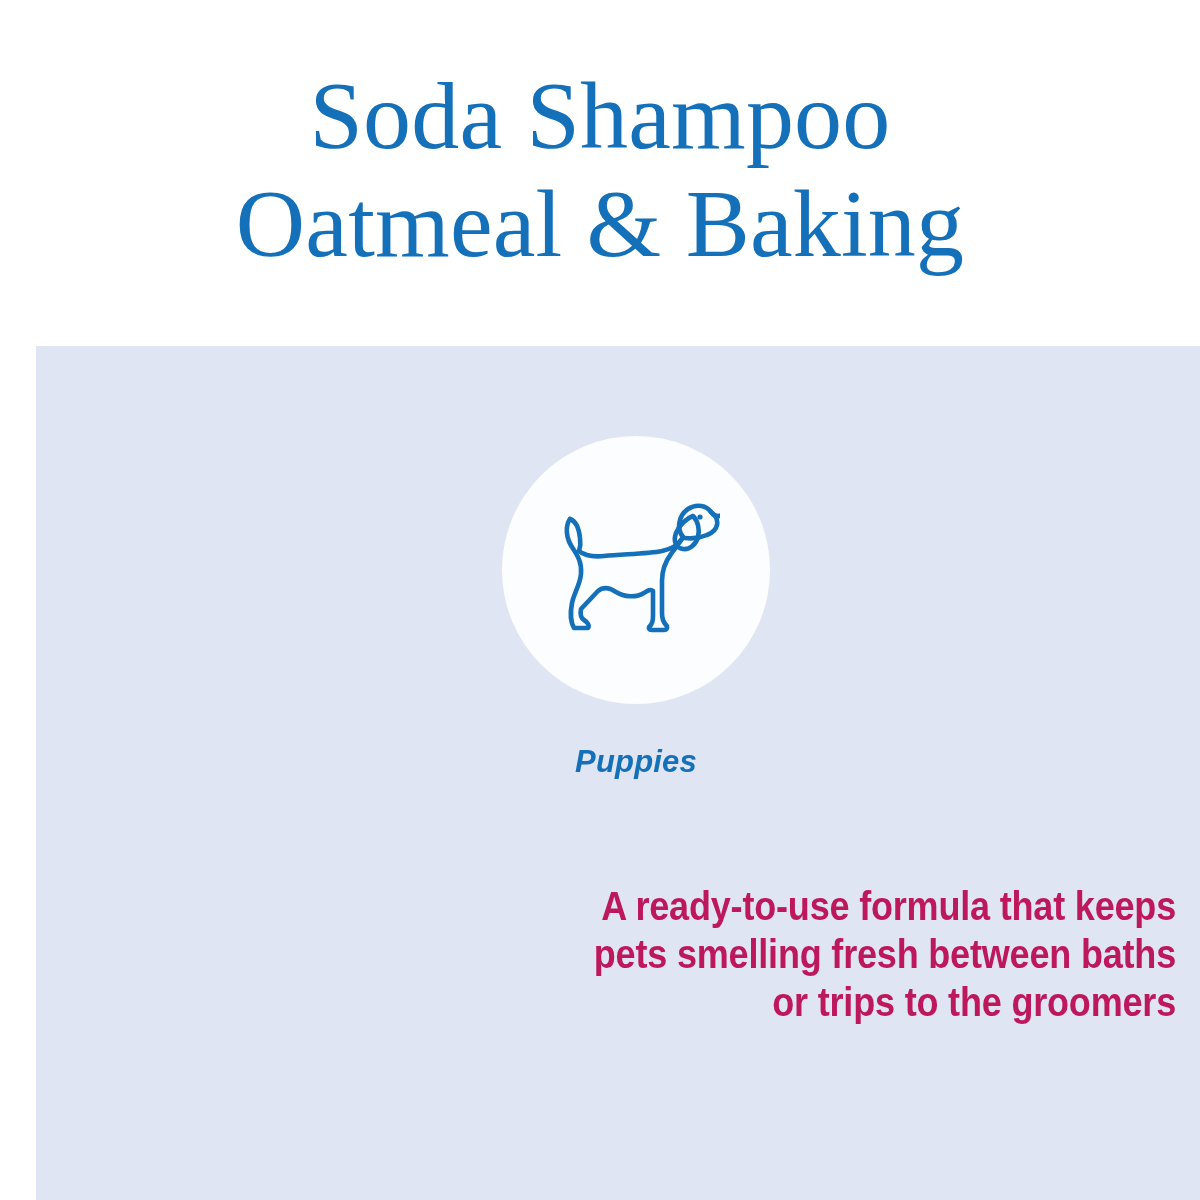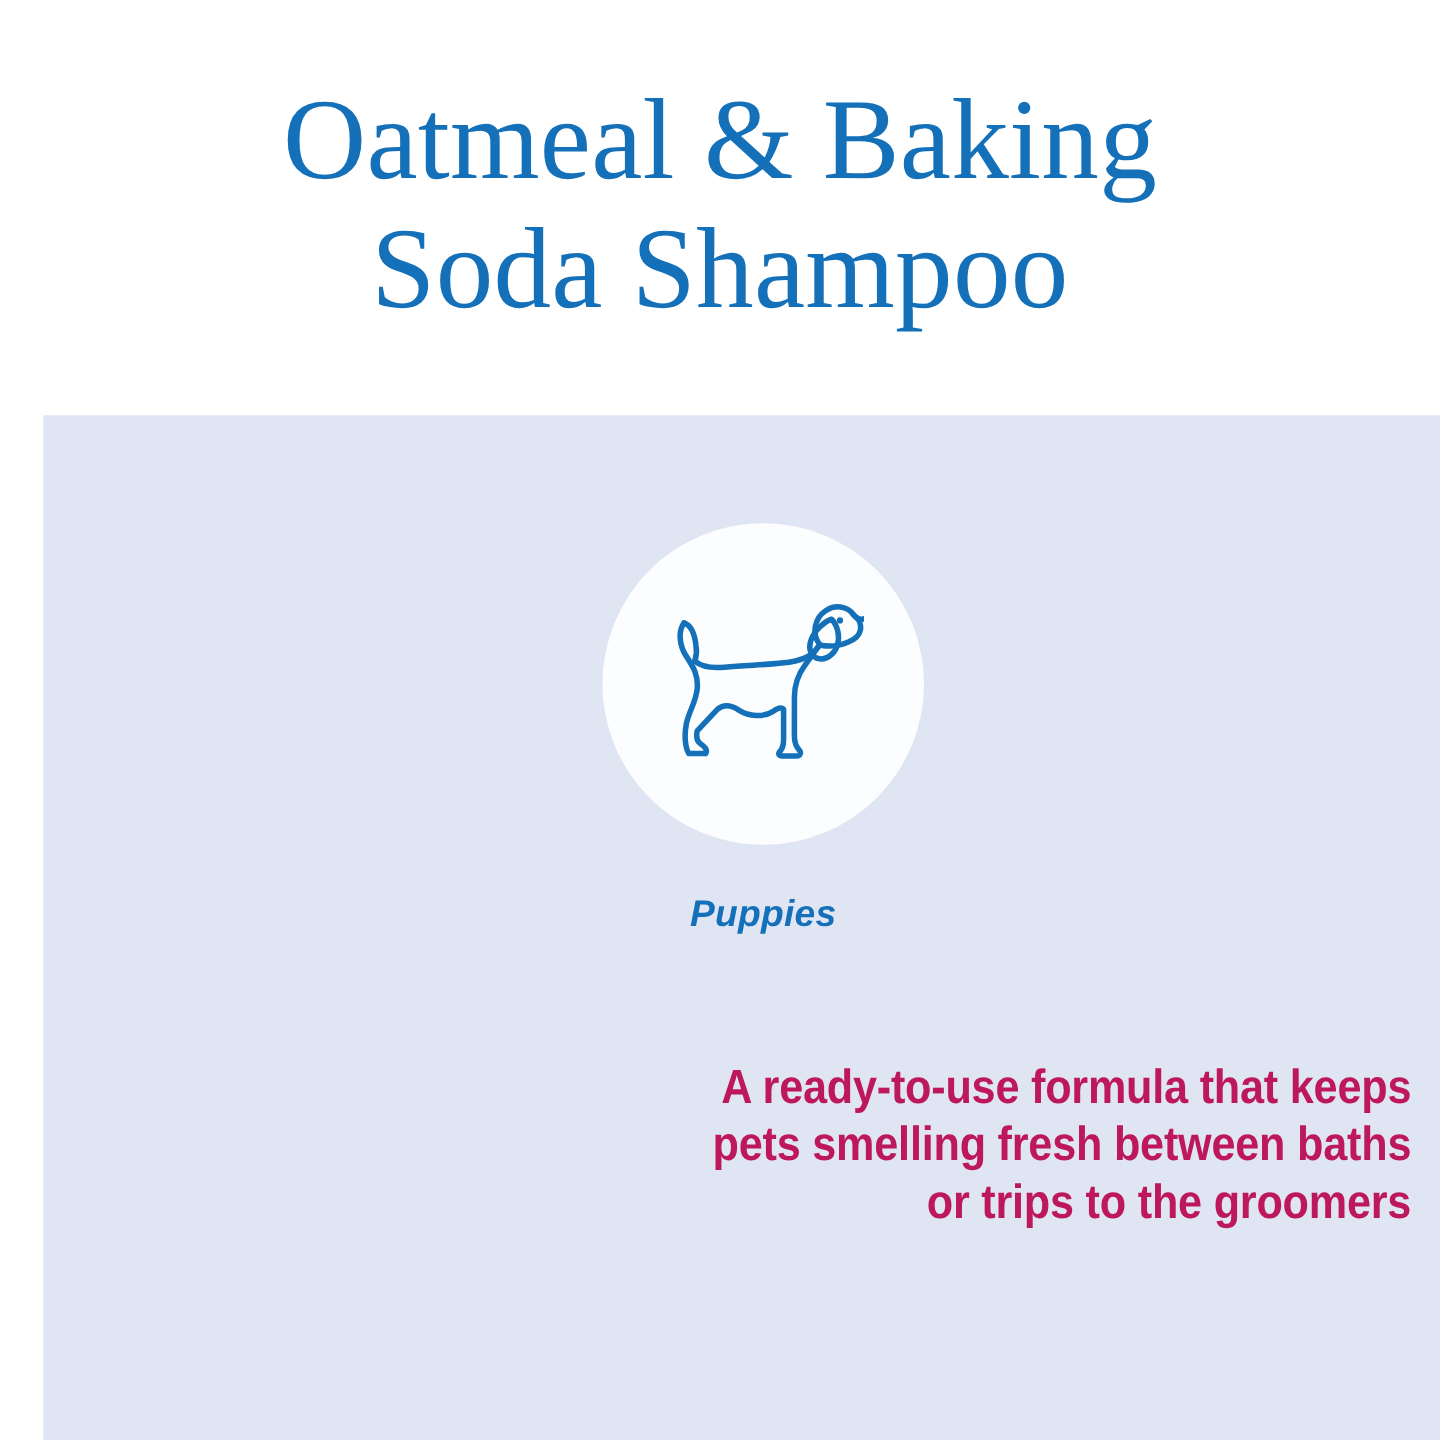--- a/index.html
+++ b/index.html
@@ -114,22 +114,22 @@
     transform: scaleX(0.9);
   }
 </style>
 </head>
 <body>
 
 <div class="page">
 
   <div class="title-band">
     <h1 class="product-title">
+      <span class="tline">Soda Shampoo</span>
       <span class="tline">Oatmeal &amp; Baking</span>
-      <span class="tline">Soda Shampoo</span>
     </h1>
   </div>
 
   <div class="panel">
 
     <div class="icon-badge">
       <svg viewBox="0 0 168 150" xmlns="http://www.w3.org/2000/svg">
         <g fill="none" stroke="#1470B8" stroke-width="4.6" stroke-linecap="round" stroke-linejoin="round">
 
           <path d="M18 24

